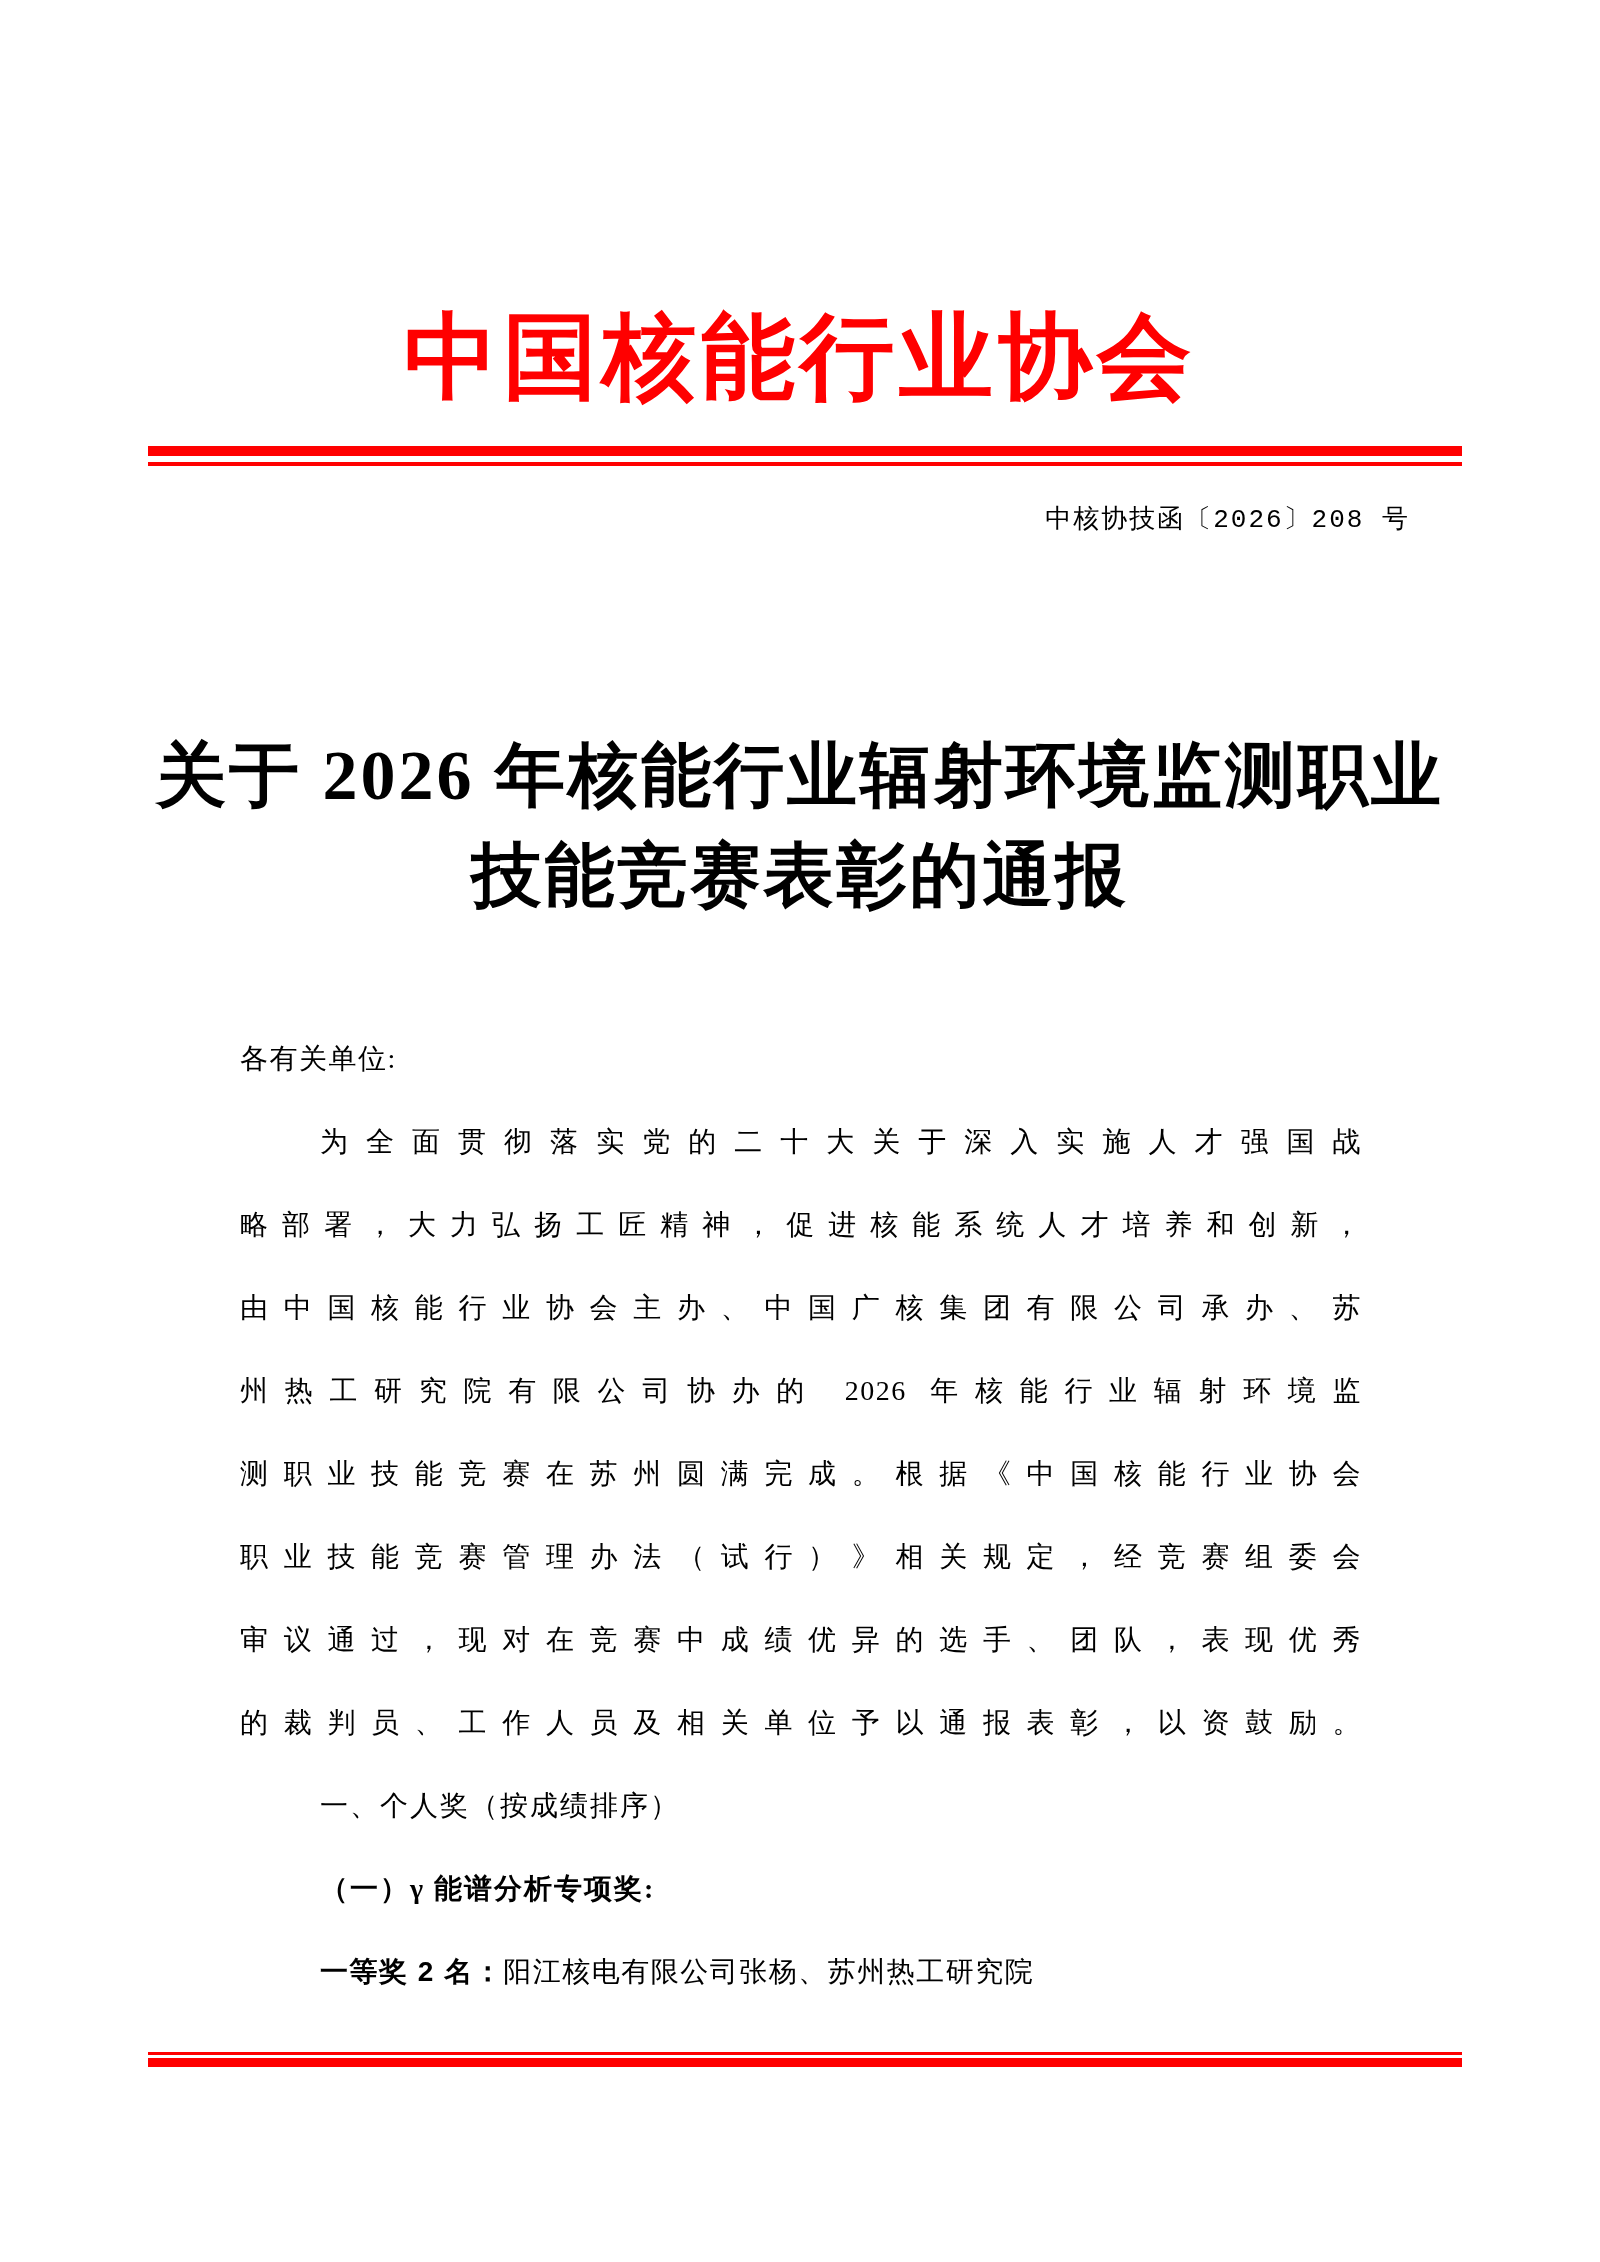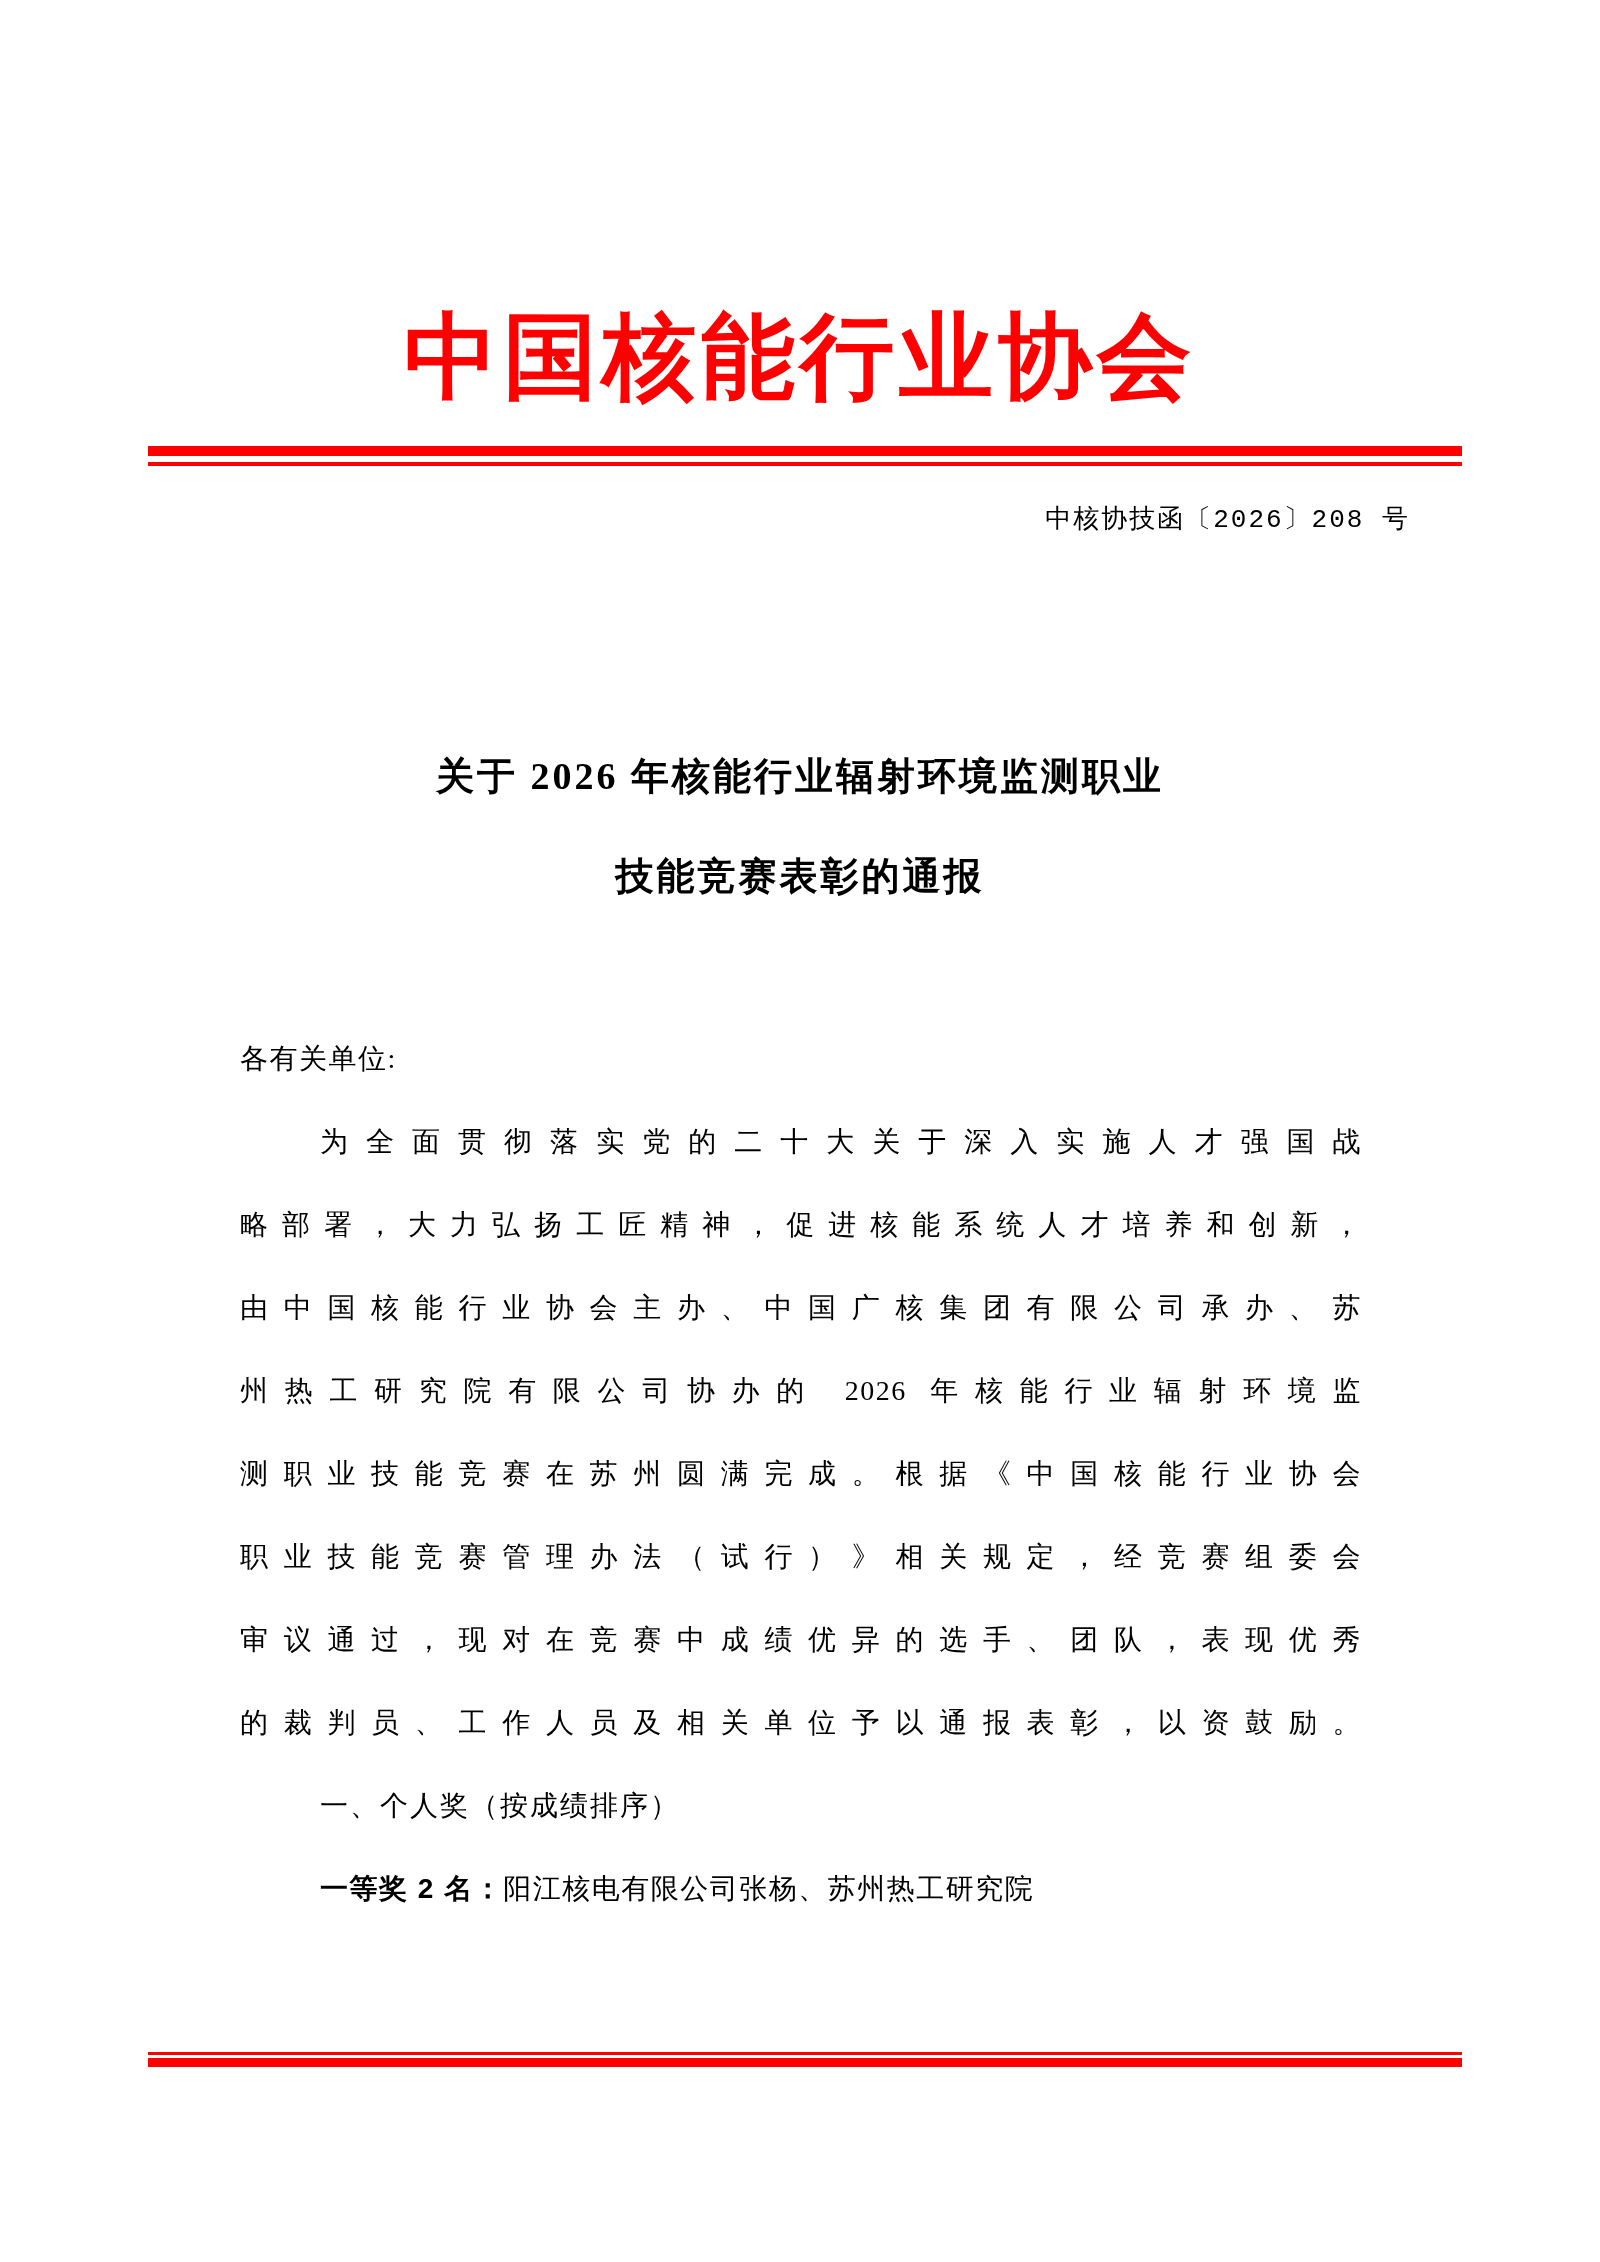--- a/index.html
+++ b/index.html
@@ -30,21 +30,21 @@
   
   .doc-number {
     position:absolute; top:492px; right:210px;
     font-size:26px; line-height:56px; letter-spacing:2px;
     font-family:Liberation Mono, monospace; white-space:nowrap;
   }
   
   .doc-title {
     position:absolute; top:726px; left:0; width:1600px;
     text-align:center; font-weight:bold;
-    font-size:38px; line-height:100px; letter-spacing:3px;
+    font-size:70px; line-height:100px; letter-spacing:3px;
     font-family:"Liberation Serif", serif;
   }
   .doc-title .t-line { white-space:nowrap; }
   
   .body-block {
     position:absolute; top:1017px; left:240px; width:1122px;
     font-size:28px; line-height:83px; letter-spacing:1.5px;
     font-family:"Liberation Serif", serif;
   }
   .b-line { white-space:nowrap; }
@@ -93,20 +93,21 @@
     <div class="b-line">各有关单位:</div>
     <div class="b-line jline indent2">为全面贯彻落实党的二十大关于深入实施人才强国战</div>
     <div class="b-line jline">略部署，大力弘扬工匠精神，促进核能系统人才培养和创新，</div>
     <div class="b-line jline">由中国核能行业协会主办、中国广核集团有限公司承办、苏</div>
     <div class="b-line jline">州热工研究院有限公司协办的 2026 年核能行业辐射环境监</div>
     <div class="b-line jline">测职业技能竞赛在苏州圆满完成。根据《中国核能行业协会</div>
     <div class="b-line jline">职业技能竞赛管理办法（试行）》相关规定，经竞赛组委会</div>
     <div class="b-line jline">审议通过，现对在竞赛中成绩优异的选手、团队，表现优秀</div>
     <div class="b-line jline">的裁判员、工作人员及相关单位予以通报表彰，以资鼓励。</div>
     <div class="b-line h-black indent2">一、个人奖（按成绩排序）</div>
+    <div class="b-line h-kai indent2">（一）γ 能谱分析专项奖:</div>
     <div class="b-line indent2"><span class="award-label">一等奖 2 名：</span><span>阳江核电有限公司张杨、苏州热工研究院</span></div>
   </div>
 
   <div class="rule rule-bottom">
     <div class="bar bar-thin3"></div>
     <div class="gap3"></div>
     <div class="bar bar-thick9"></div>
   </div>
 
 </div>

